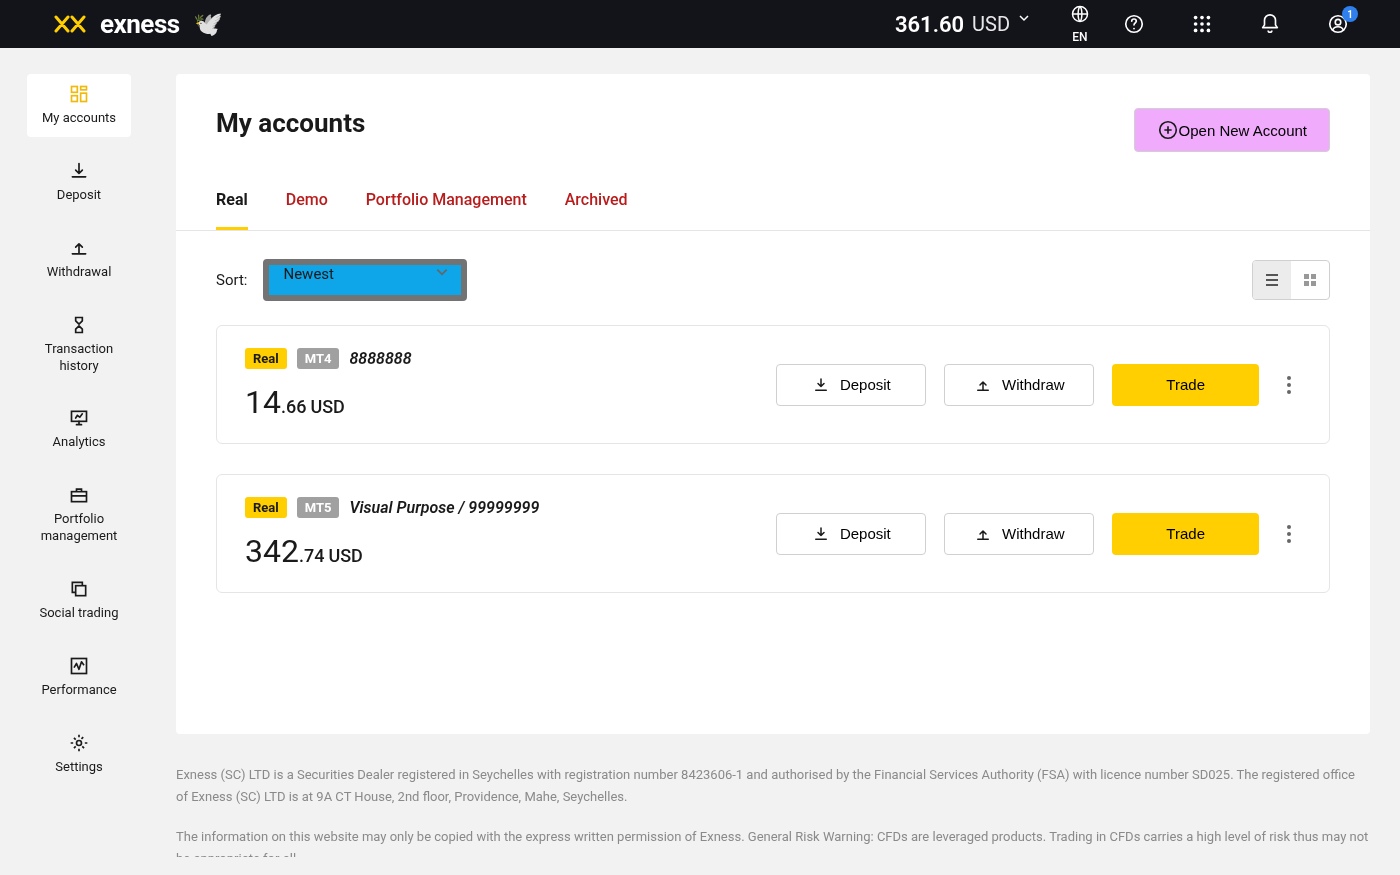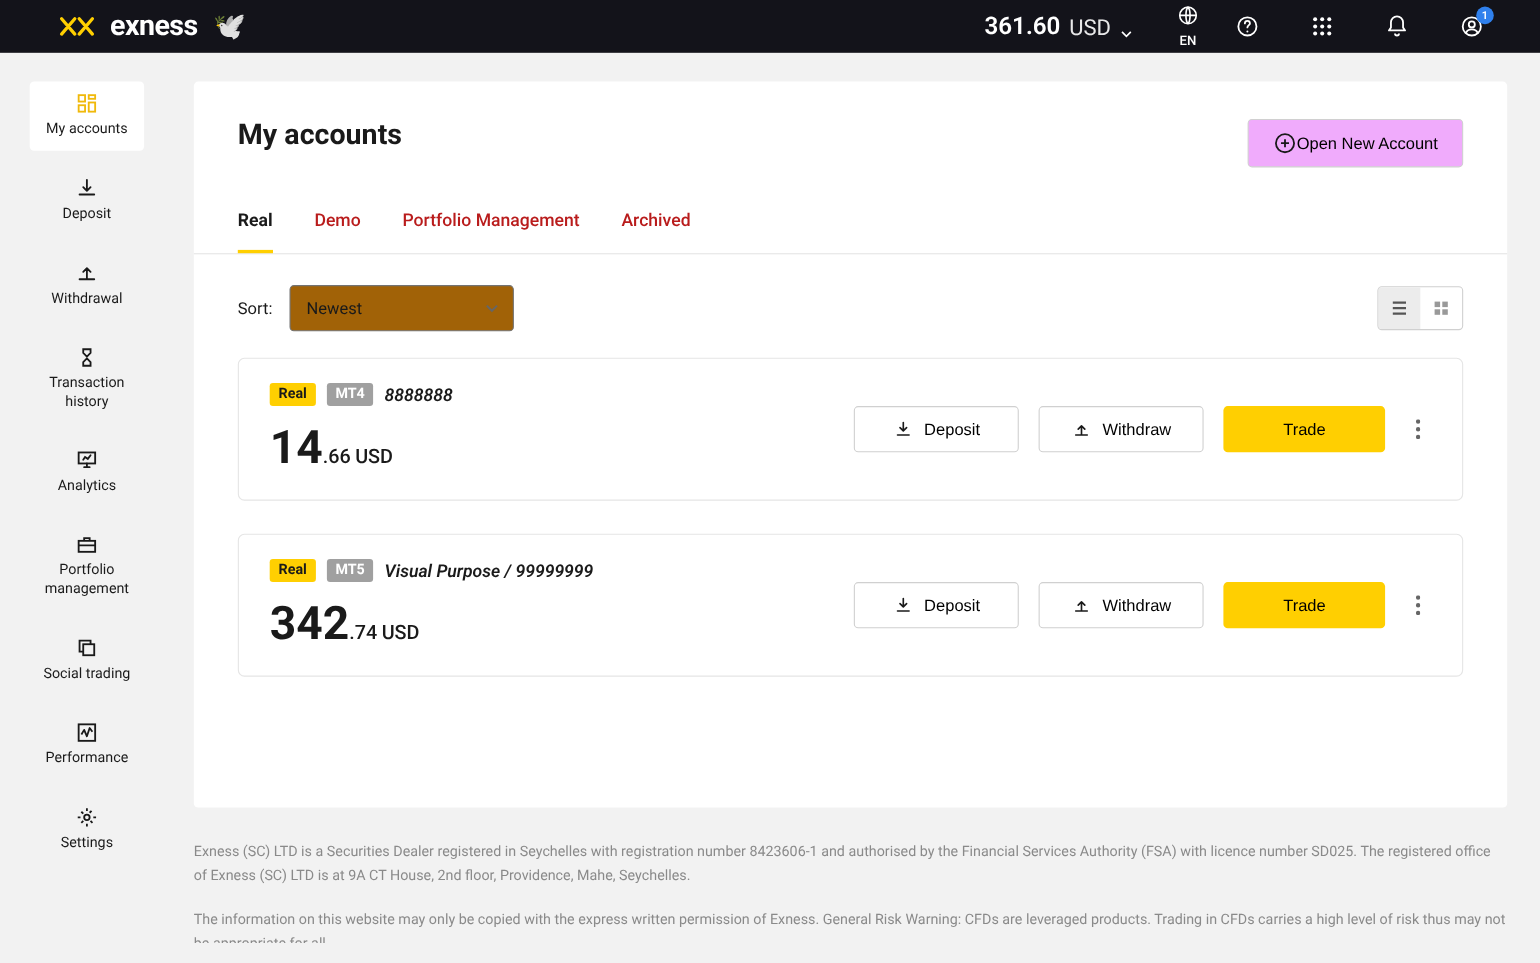--- a/index.html
+++ b/index.html
@@ -3,21 +3,21 @@
 <meta charset="utf-8">
 <style>
 * { margin: 0; padding: 0; box-sizing: border-box; }
 body { font-family: -apple-system, BlinkMacSystemFont, "Segoe UI", Roboto, Arial, sans-serif; background: #f2f2f2; color: #1a1a1a; width: 1400px; height: 875px; overflow: hidden; }
 
 .topbar { height: 48px; background: #13131a; display: flex; align-items: center; padding: 0 28px 0 54px; color: #fff; }
 .logo { display: flex; align-items: center; gap: 10px; }
 .logo-text { font-size: 26px; font-weight: 700; letter-spacing: -0.5px; }
 .dove { font-size: 24px; margin-left: 4px; }
 .topbar-spacer { flex: 1; }
-.balance-display { display: flex; align-items: flex-end; gap: 8px; margin-right: 30px; cursor: pointer; }
+.balance-display { display: flex; align-items: flex-start; gap: 8px; margin-right: 30px; cursor: pointer; }
 .balance-amount { font-size: 22px; font-weight: 600; }
 .balance-currency { font-size: 20px; font-weight: 400; opacity: 0.9; }
 .topbar-icon-btn { width: 52px; height: 40px; display: flex; align-items: center; justify-content: center; cursor: pointer; position: relative; margin: 0 8px; }
 .topbar-icon-btn svg { width: 22px; height: 22px; }
 .lang-wrap { display:flex; align-items:center; gap:6px; cursor:pointer; margin: 0 10px; flex-direction: column;}
 .lang-label { font-size: 12px; font-weight:500; }
 .notif-badge { position: absolute; top: 2px; right: 6px; background: #2f80ed; color: #fff; font-size: 10px; width: 16px; height: 16px; border-radius: 50%; display: flex; align-items: center; justify-content: center; font-weight: 600; }
 
 .layout { display: flex; height: calc(875px - 66px); }
 .sidebar { width: 158px; padding: 26px 0 0 0; display: flex; flex-direction: column; align-items: center; gap: 0; }
@@ -33,37 +33,37 @@
 .page-title { font-size: 26px; font-weight: 700; }
 .btn-outline { background: #f0abfc; border: 1px solid #d0d0d0; border-radius: 4px; padding: 0 22px; height: 44px; display: flex; align-items: center; font-size: 15px; cursor: pointer; font-weight: 500; }
 
 .tabs { display: flex; gap: 38px; padding: 28px 40px 0 40px; border-bottom: 1px solid #e5e5e5; margin-top: 10px; }
 .tab { padding-bottom: 18px; font-size: 16px; color: #b91c1c; cursor: pointer; border-bottom: 3px solid transparent; font-weight: 500; }
 .tab.active { color: #1a1a1a; font-weight: 700; border-bottom-color: #ffcf01; }
 
 .controls-row { display: flex; align-items: center; justify-content: space-between; padding: 28px 40px 24px 40px; }
 .sort-wrap { display: flex; align-items: center; gap: 16px; }
 .sort-label { font-size: 15px; color: #1a1a1a; }
-.select-box { border: 1px solid #737373; background: #a16207; border-radius: 4px; height: 42px; padding: 0 40px 0 14px; display: flex; align-items: center; font-size: 15px; min-width: 204px; cursor: pointer; position: relative; }
+.select-box { border: 6px solid #737373; background: #0ea5e9; border-radius: 4px; height: 42px; padding: 0 40px 0 14px; display: flex; font-size: 15px; min-width: 204px; cursor: pointer; position: relative; }
 .select-box svg { position: absolute; right: 12px; width: 14px; height: 14px; color: #666; }
 .view-toggle { display: flex; border: 1px solid #d0d0d0; border-radius: 4px; overflow: hidden; }
 .view-btn { width: 38px; height: 38px; display: flex; align-items: center; justify-content: center; cursor: pointer; }
 .view-btn.active { background: #ececec; }
 .view-btn svg { width: 16px; height: 16px; color: #555; }
 
 .accounts { padding: 0 40px; display: flex; flex-direction: column; gap: 30px; }
 .account-card { border: 1px solid #e5e5e5; border-radius: 6px; padding: 22px 28px; display: flex; align-items: center; justify-content: space-between; }
 .account-left { display: flex; flex-direction: column; gap: 14px; }
 .account-badges { display: flex; align-items: center; gap: 10px; }
 .badge { font-size: 13px; font-weight: 700; padding: 3px 8px; border-radius: 3px; }
 .badge-real { background: #ffcf01; color: #1a1a1a; }
 .badge-mt { background: #a0a0a0; color: #fff; }
 .account-name { font-size: 16px; font-weight: 600; font-style: italic; }
 .account-balance { display: flex; align-items: baseline; }
-.balance-int { font-size: 42px; font-weight: 700; }
+.balance-int { font-size: 32px; font-weight: 400; }
 .balance-dec { font-size: 18px; font-weight: 500; }
 .balance-cur { font-size: 18px; font-weight: 500; margin-left: 4px; }
 .account-actions { display: flex; align-items: center; gap: 18px; }
 .action-btn { border: 1px solid #d0d0d0; background: #fff; border-radius: 4px; height: 42px; padding: 0 26px; display: flex; align-items: center; gap: 10px; font-size: 15px; cursor: pointer; font-weight: 500; min-width: 150px; justify-content:center; }
 .action-btn svg { width: 18px; height: 18px; }
 .trade-btn { background: #ffcf01; border: none; border-radius: 4px; height: 42px; padding: 0 54px; font-size: 15px; font-weight: 500; cursor: pointer; }
 .more-btn { width: 24px; height: 24px; display: flex; align-items: center; justify-content: center; cursor: pointer; }
 
 .footer-text { padding: 30px 0 0 0; font-size: 13px; color: #8a8a8a; line-height: 1.7; }
 .footer-p { margin-bottom: 18px; }

